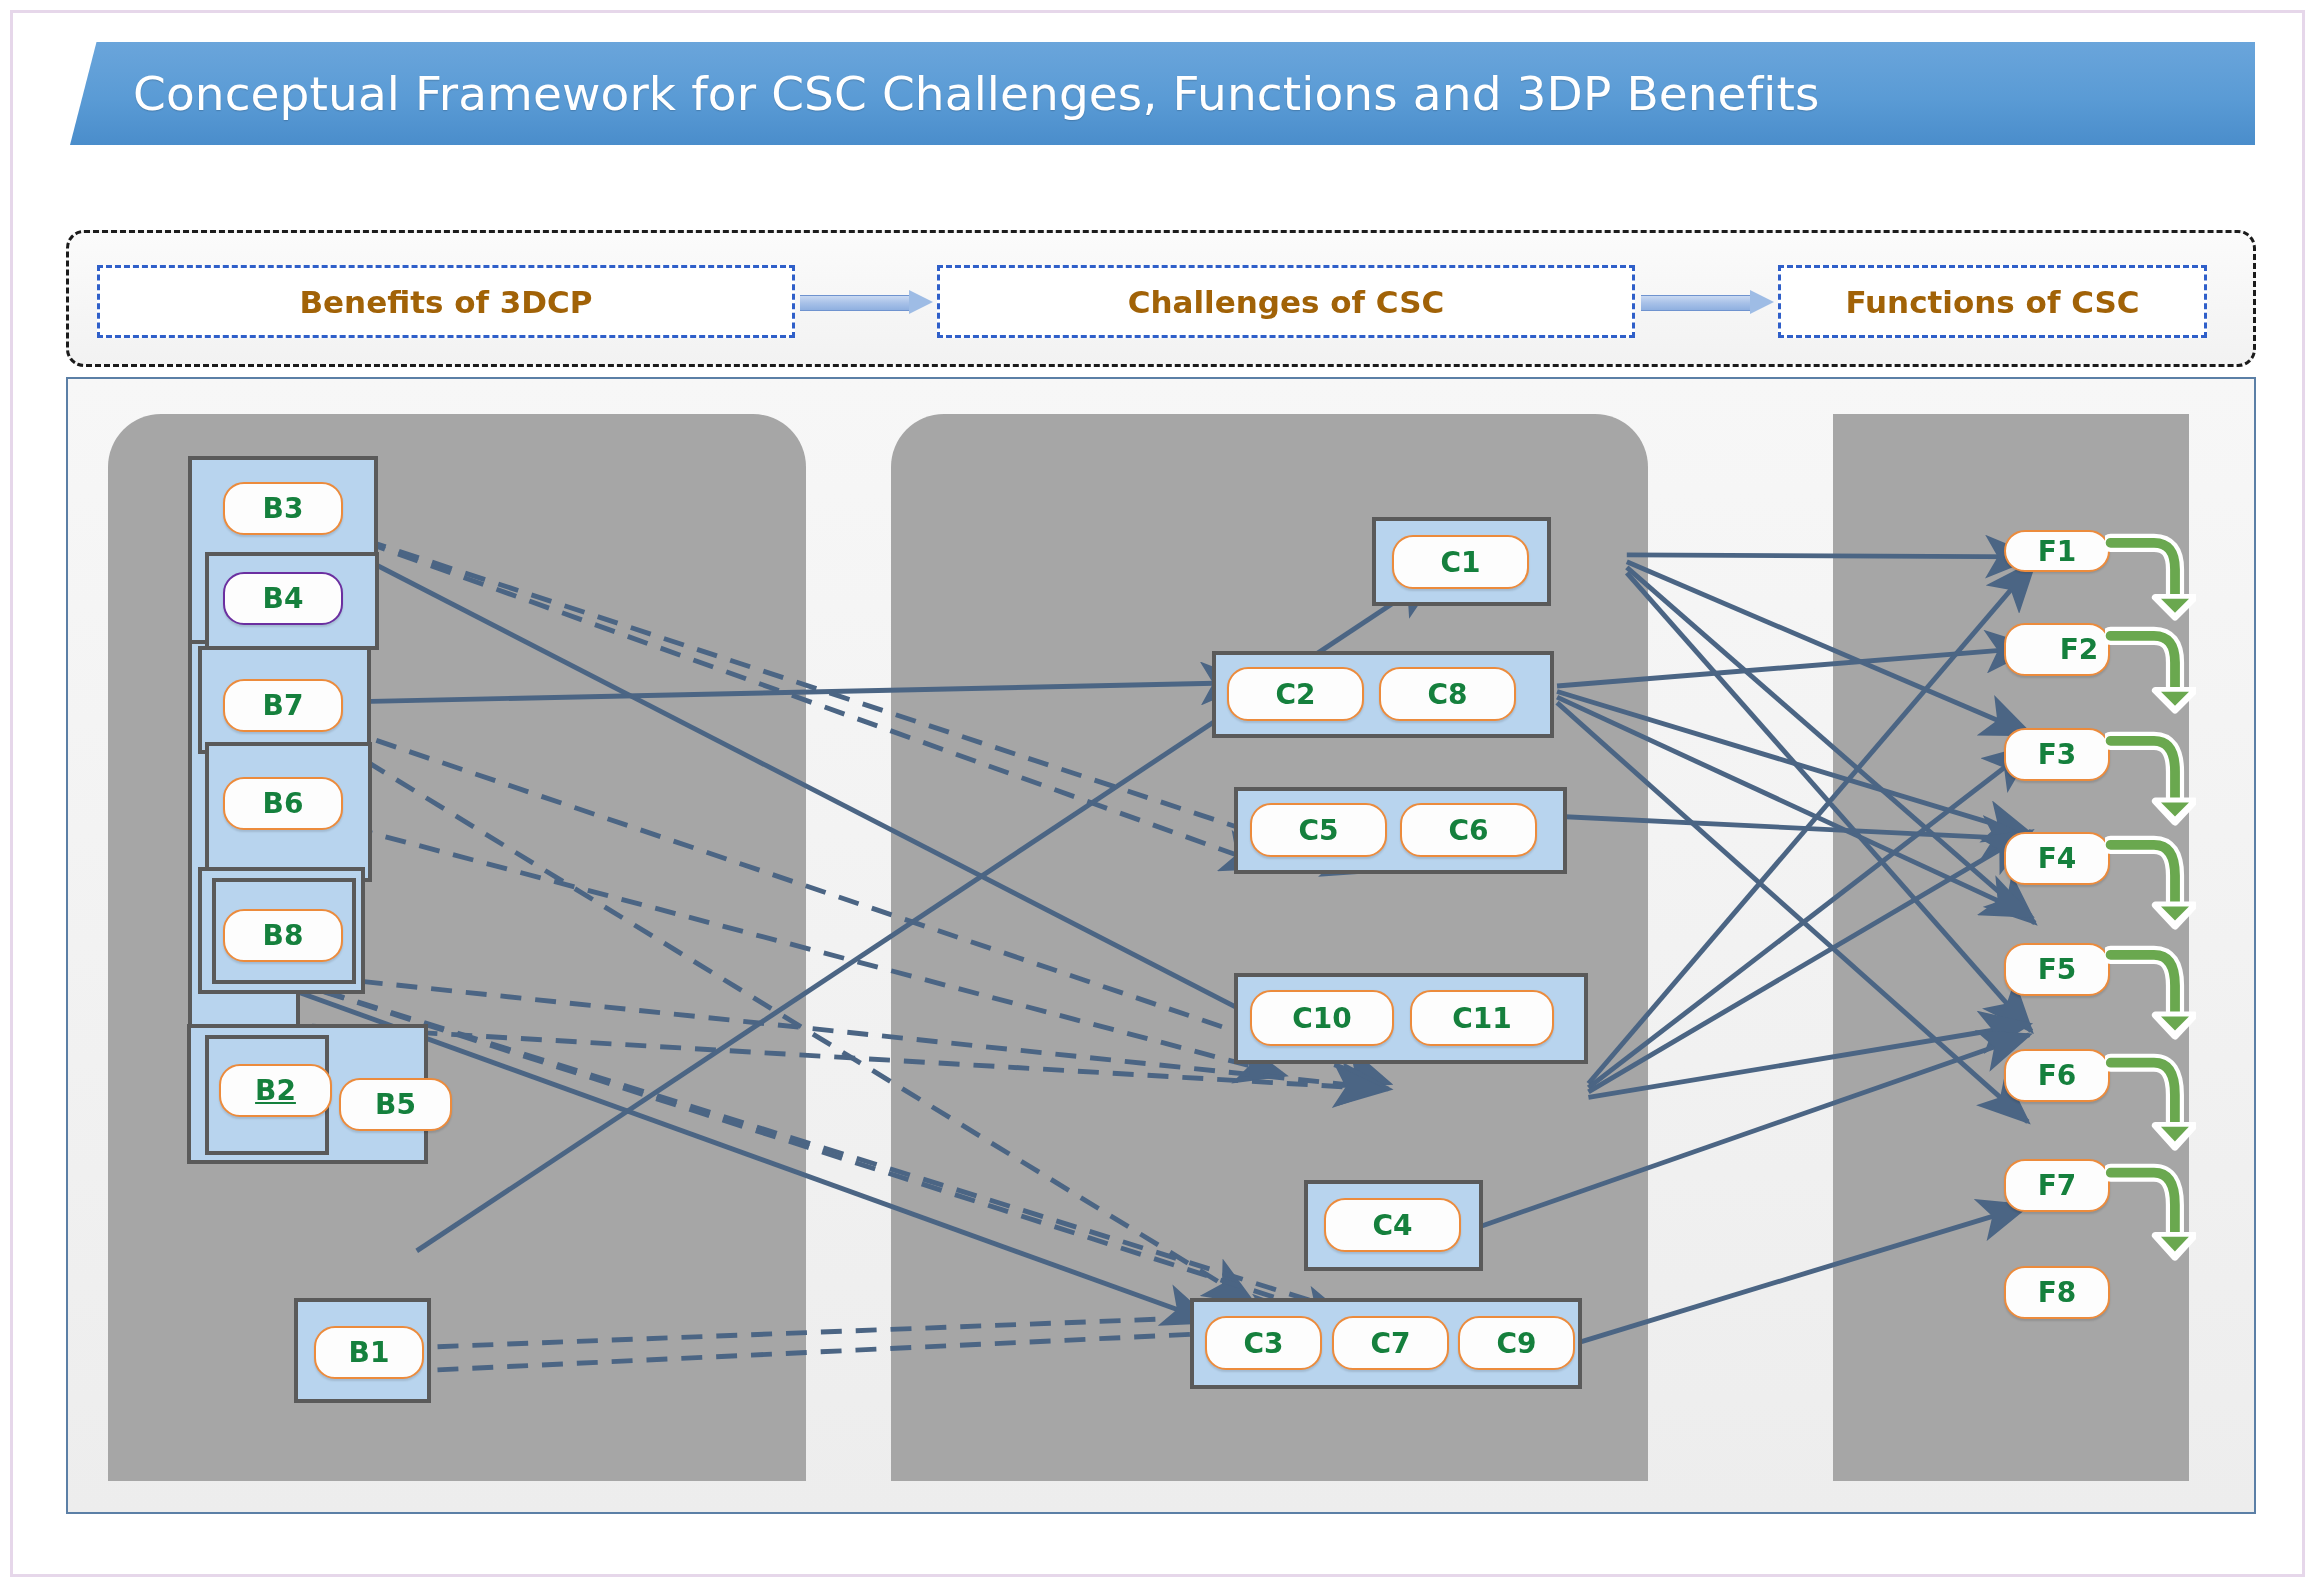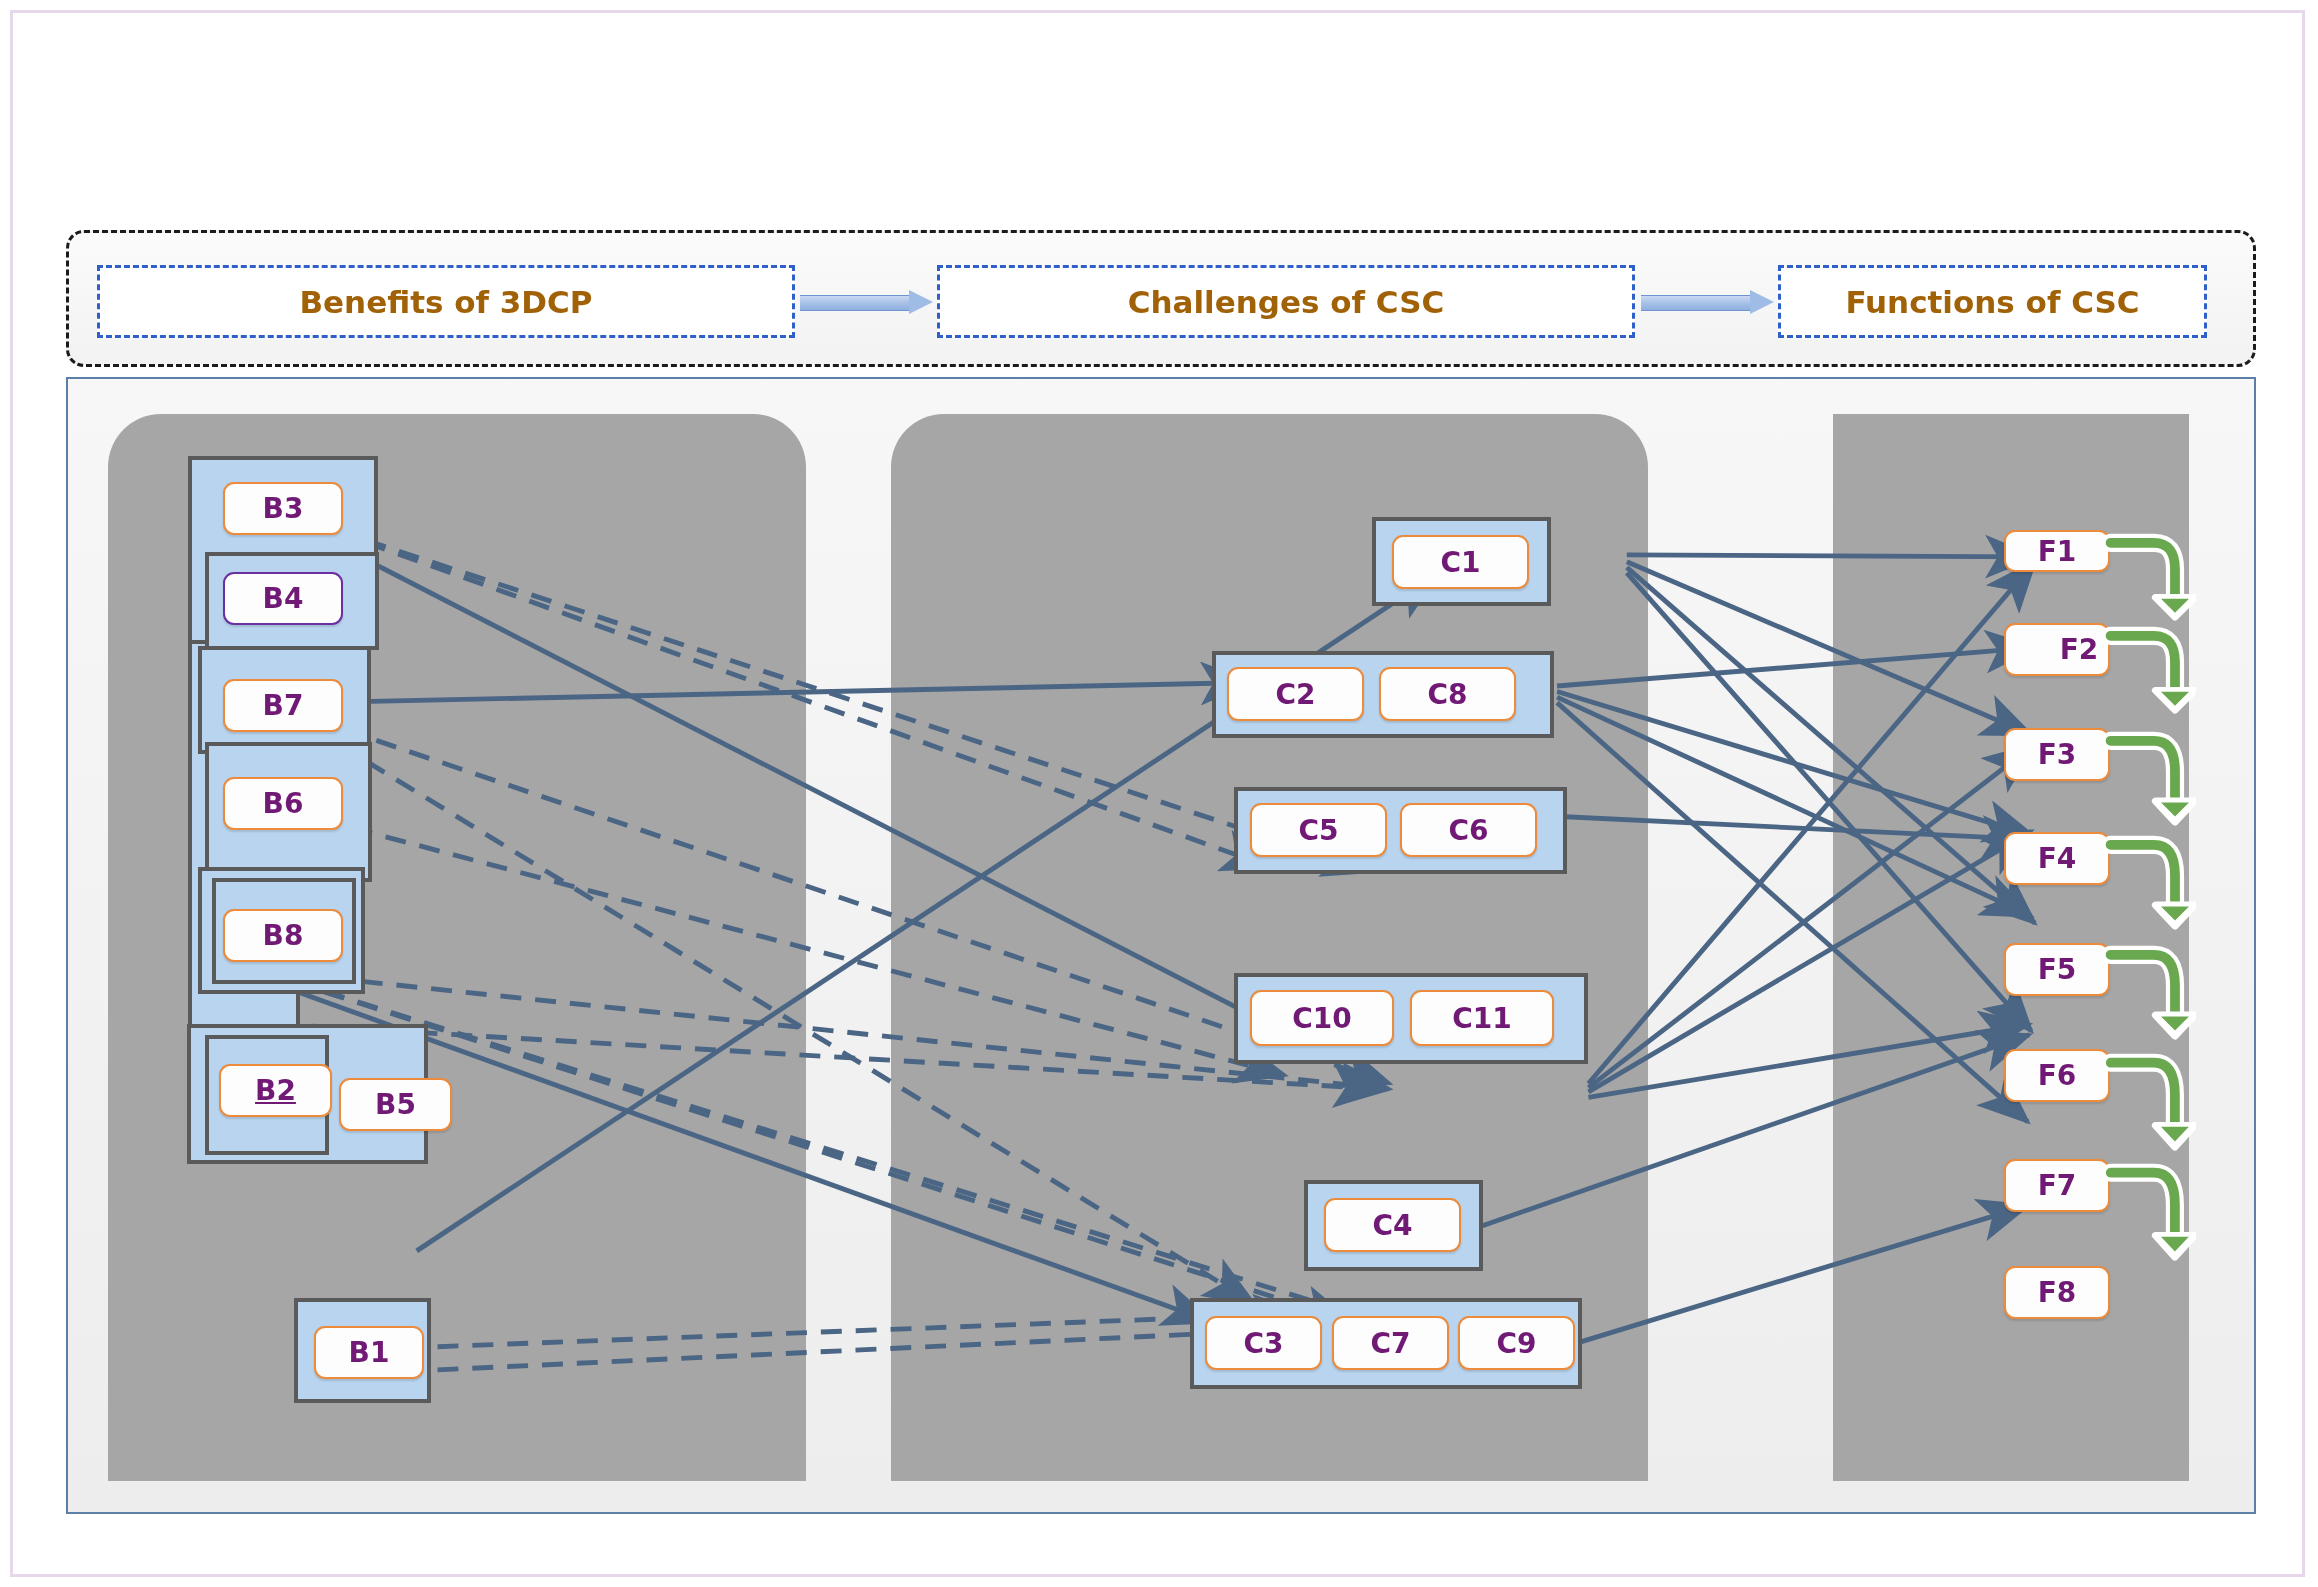--- a/index.html
+++ b/index.html
@@ -80,39 +80,42 @@
   
   #edges{position:absolute;left:0;top:0;width:2190px;height:1137px;pointer-events:none;}
 
   
   .grp{
     position:absolute;background:#b8d4ee;border:4.9px solid #5a5a5a;box-sizing:border-box;
   }
 
   
   .pill{
-    position:absolute;background:#fdfdfd;border:2.8px solid #ec8b3c;border-radius:11px;
+    position:absolute;background:#fdfdfd;border:2.8px solid #ec8b3c;border-radius:21px;
     display:flex;align-items:center;justify-content:center;
-    font-weight:bold;font-size:28px;color:#701a75;
+    font-weight:bold;font-size:28px;color:#15803d;
     font-family:"DejaVu Sans",sans-serif;box-sizing:border-box;
     box-shadow:0 1.4px 2.1px rgba(0,0,0,.12);
   }
   .pill.purple{border-color:#6b2fa0;}
   .pill.plain{border-color:#ec8b3c;}
 
   
   .loop{position:absolute;}
 </style>
 </head>
 <body>
 
 <div id="page">
 
   <div id="outer-frame"></div>
 
+  <div id="title-banner">
+    <div id="title-text">Conceptual Framework for CSC Challenges, Functions and 3DP Benefits</div>
+  </div>
 
   <div id="header-strip">
     <div class="hdr-box" id="hdr-benefits">Benefits of 3DCP</div>
 
     <div class="hdr-arrow" id="hdr-arrow-1">
       <div class="shaft"></div>
       <div class="head"></div>
     </div>
 
     <div class="hdr-box" id="hdr-challenges">Challenges of CSC</div>

